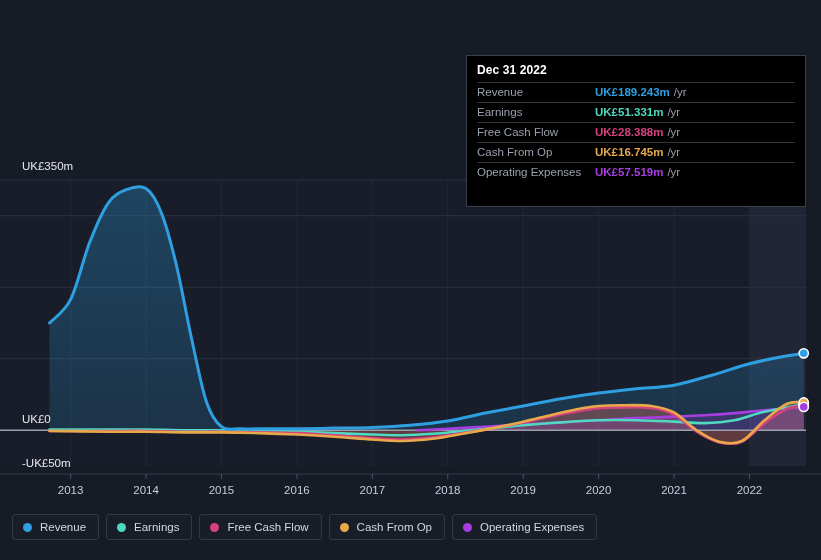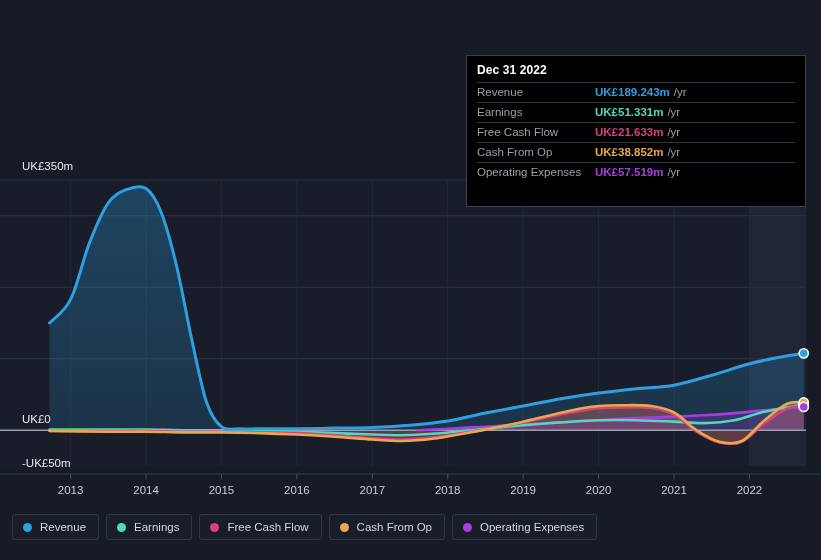--- a/index.html
+++ b/index.html
@@ -147,26 +147,26 @@
     </div>
 
     <div class="tt-row">
       <span class="tt-label">Earnings</span>
       <span><span class="tt-val" id="ttv1" style="color: rgb(79, 217, 192);">UK£51.331m</span><span class="tt-unit">/yr</span></span>
     </div>
 
 
     <div class="tt-row">
       <span class="tt-label">Free Cash Flow</span>
-      <span><span class="tt-val" id="ttv2" style="color: rgb(214, 65, 127);">UK£21.633m</span><span class="tt-unit">/yr</span></span>
+      <span><span class="tt-val" id="ttv2" style="color: rgb(214, 65, 127);">UK£28.388m</span><span class="tt-unit">/yr</span></span>
     </div>
 
     <div class="tt-row">
       <span class="tt-label">Cash From Op</span>
-      <span><span class="tt-val" id="ttv3" style="color: rgb(232, 169, 74);">UK£38.852m</span><span class="tt-unit">/yr</span></span>
+      <span><span class="tt-val" id="ttv3" style="color: rgb(232, 169, 74);">UK£16.745m</span><span class="tt-unit">/yr</span></span>
     </div>
 
     <div class="tt-row">
       <span class="tt-label">Operating Expenses</span>
       <span><span class="tt-val" id="ttv4" style="color: rgb(167, 62, 224);">UK£57.519m</span><span class="tt-unit">/yr</span></span>
     </div>
   </div>
 
   <div id="legend">
       <div class="legend-item">

